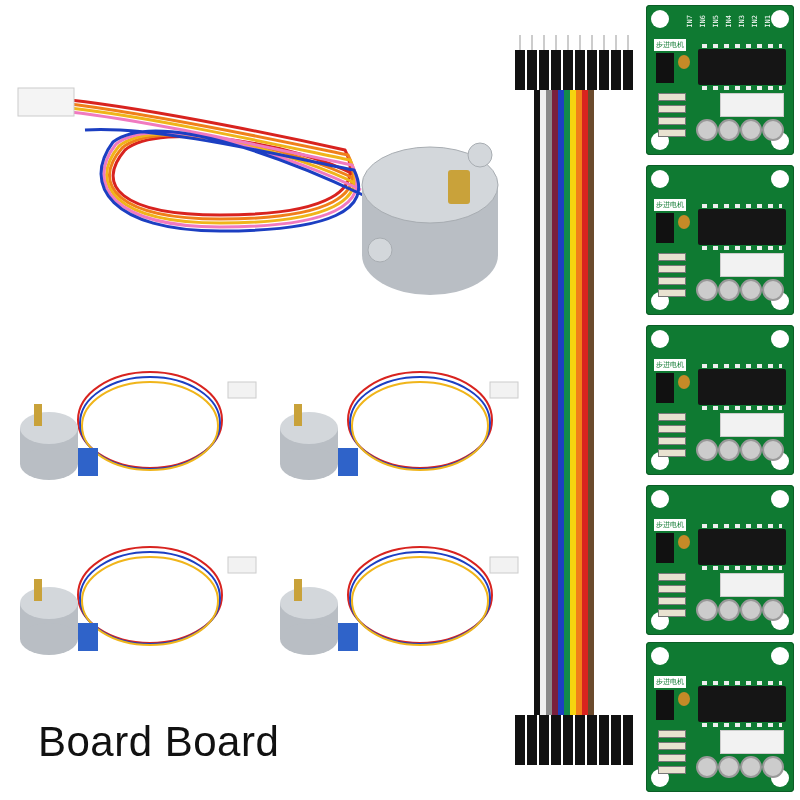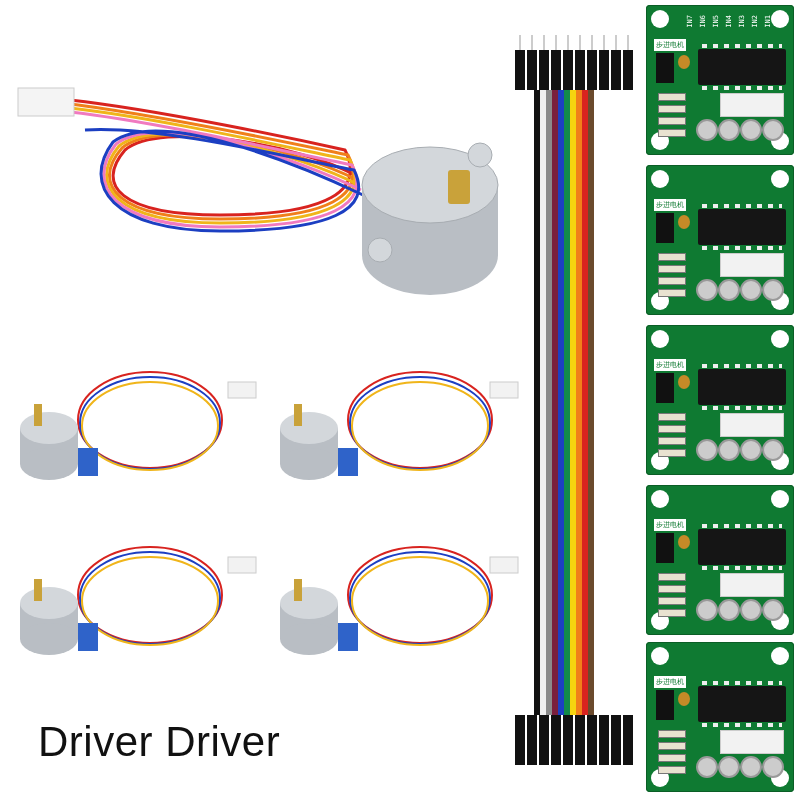--- a/index.html
+++ b/index.html
@@ -239,13 +239,13 @@
   <div class="res" style="top:88px"></div>
     <div class="res" style="top:100px"></div>
     <div class="res" style="top:112px"></div>
     <div class="res" style="top:124px"></div>
   <div class="led" style="left:50px"></div>
     <div class="led" style="left:72px"></div>
     <div class="led" style="left:94px"></div>
     <div class="led" style="left:116px"></div>
 </div>
 
-<div class="abs caption">Driver Driver</div>
+<div class="abs caption">Board Board</div>
 
 </body></html>

